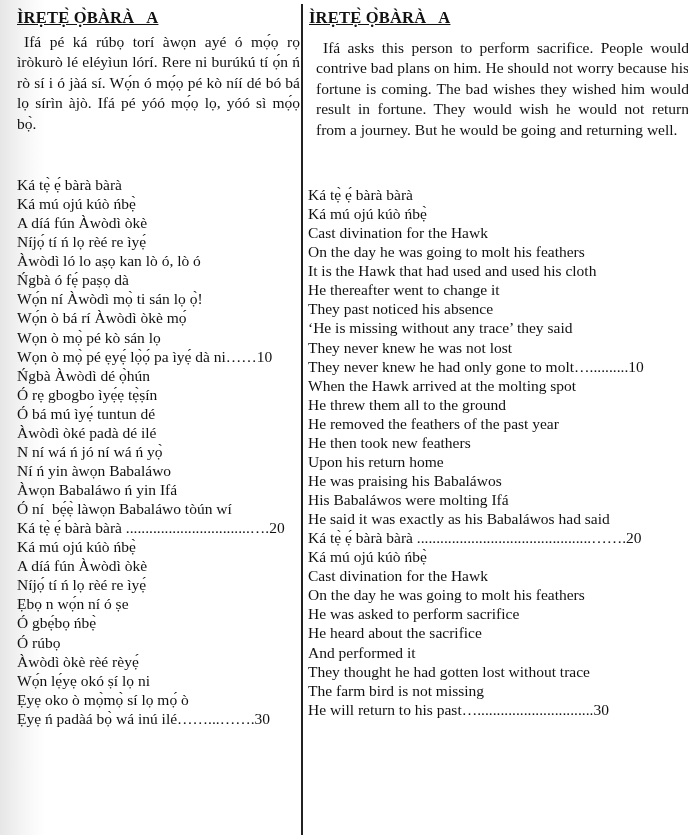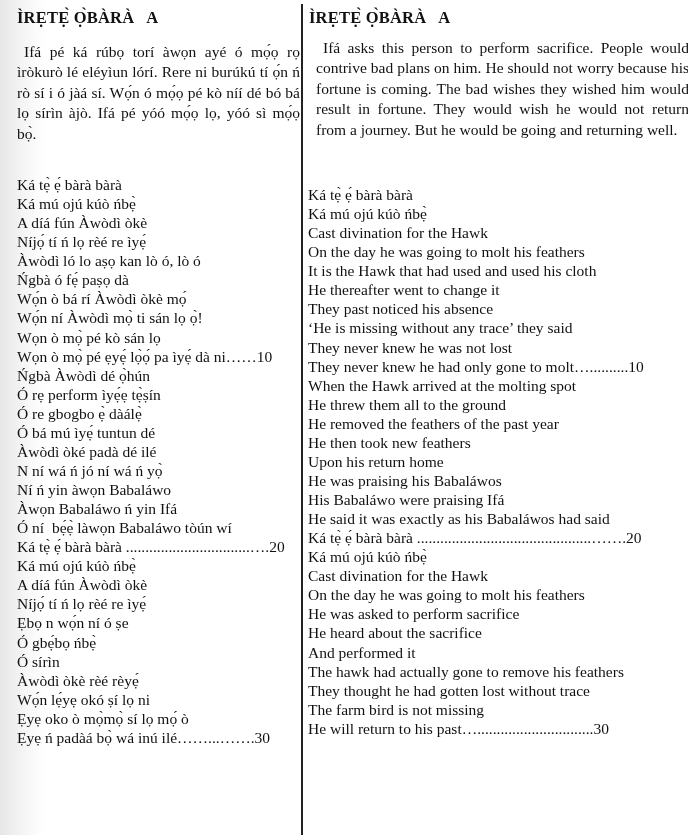--- a/index.html
+++ b/index.html
@@ -12,29 +12,29 @@
   .left-col {
     position: absolute; left: 0; top: 0; width: 302px; height: 835px;
     background: linear-gradient(to right, #e6e6e6 0px, #f6f6f6 25px, #ffffff 45px);
   }
   .divider {
     position: absolute; left: 301px; top: 4px; width: 2px; height: 831px; background: #222;
   }
   .right-col { position: absolute; left: 303px; top: 0; width: 385px; height: 835px; }
   .heading {
     position: absolute; font-weight: bold; font-size: 16.5px; letter-spacing: 0.2px;
-    top: 8px; line-height: 20px; white-space: pre;
+    top: 8px; line-height: 20px; white-space: pre; text-decoration: underline;
   }
   .left-col .heading { left: 17px; }
   .right-col .heading { left: 6px; }
   .para {
     position: absolute; font-size: 15.5px; line-height: 20.4px; text-align: justify;
     text-indent: 7px;
   }
-  .left-col .para { left: 17px; top: 42px; width: 283px; }
+  .left-col .para { left: 17px; top: 32px; width: 283px; }
   .right-col .para { left: 5px; top: 30px; width: 373px; }
   .verses { position: absolute; list-style: none; margin: 0; padding: 0; }
   .left-col .verses { left: 17px; top: 175px; }
   .right-col .verses { left: 5px; top: 185px; }
   .verse { font-size: 15.5px; line-height: 19.07px; white-space: pre; }
 </style>
 </head>
 <body>
 
 <div class="page">
@@ -42,40 +42,39 @@
   <div class="left-col">
     <div class="heading">ÌRẸTẸ̀ Ọ̀BÀRÀ   A</div>
     <p class="para" style="margin:0">Ifá pé ká rúbọ torí àwọn ayé ó mọ́ọ rọ ìròkurò lé eléyìun lórí. Rere ni burúkú tí ọ́n ń rò sí i ó jàá sí. Wọ́n ó mọ́ọ  pé kò níí dé bó bá lọ sírìn àjò. Ifá pé yóó mọ́ọ lọ, yóó sì mọ́ọ bọ̀.</p>
     <ul class="verses">
       <li class="verse">Ká tẹ̀ ẹ́ bàrà bàrà</li>
       <li class="verse">Ká mú ojú kúò ńbẹ̀</li>
       <li class="verse">A díá fún Àwòdì òkè</li>
       <li class="verse">Níjọ́ tí ń lọ rèé re ìyẹ́</li>
       <li class="verse">Àwòdì ló lo aṣọ kan lò ó, lò ó</li>
       <li class="verse">Ńgbà ó fẹ́ paṣọ dà</li>
+      <li class="verse">Wọ́n ní Àwòdì mọ̀ ti sán lọ ọ̀!</li>
       <li class="verse">Wọ́n ò bá rí Àwòdì òkè mọ́</li>
-      <li class="verse">Wọ́n ní Àwòdì mọ̀ ti sán lọ ọ̀!</li>
       <li class="verse">Wọn ò mọ̀ pé kò sán lọ</li>
       <li class="verse">Wọn ò mọ̀ pé ẹyẹ́ lọ̀ọ́ pa ìyẹ́ dà ni……10</li>
       <li class="verse">Ńgbà Àwòdì dé ọ̀hún</li>
-      <li class="verse">Ó rẹ perform ìyẹ́ẹ tẹ̀ṣín</li>
-      <li class="verse">Ó re gbogbo ẹ̀ dàálẹ̀</li>
+      <li class="verse">Ó rẹ gbogbo ìyẹ́ẹ tẹ̀ṣín</li>
       <li class="verse">Ó bá mú ìyẹ́ tuntun dé</li>
       <li class="verse">Àwòdì òké padà dé ilé</li>
       <li class="verse">N ní wá ń jó ní wá ń yọ̀</li>
       <li class="verse">Ní ń yin àwọn Babaláwo</li>
       <li class="verse">Àwọn Babaláwo ń yin Ifá</li>
       <li class="verse">Ó ní  bẹ́ẹ̀ làwọn Babaláwo tòún wí</li>
       <li class="verse">Ká tẹ̀ ẹ́ bàrà bàrà ................................….20</li>
       <li class="verse">Ká mú ojú kúò ńbẹ̀</li>
       <li class="verse">A díá fún Àwòdì òkè</li>
       <li class="verse">Níjọ́ tí ń lọ rèé re ìyẹ́</li>
       <li class="verse">Ẹbọ n wọ́n ní ó ṣe</li>
       <li class="verse">Ó gbẹ́bọ ńbẹ̀</li>
-      <li class="verse">Ó sírìn</li>
+      <li class="verse">Ó rúbọ</li>
       <li class="verse">Àwòdì òkè rèé rèyẹ́</li>
       <li class="verse">Wọ́n lẹ́yẹ okó ṣí lọ ni</li>
       <li class="verse">Ẹyẹ oko ò mọ̀mọ̀ sí lọ mọ́ ò</li>
       <li class="verse">Ẹyẹ ń padàá bọ̀ wá inú ilé……...…….30</li>
     </ul>
   </div>
 
   <div class="divider"></div>
 
   <div class="right-col">
@@ -91,29 +90,28 @@
       <li class="verse">They past noticed his absence</li>
       <li class="verse">‘He is missing without any trace’ they said</li>
       <li class="verse">They never knew he was not lost</li>
       <li class="verse">They never knew he had only gone to molt…..........10</li>
       <li class="verse">When the Hawk arrived at the molting spot</li>
       <li class="verse">He threw them all to the ground</li>
       <li class="verse">He removed the feathers of the past year</li>
       <li class="verse">He then took new feathers</li>
       <li class="verse">Upon his return home</li>
       <li class="verse">He was praising his Babaláwos</li>
-      <li class="verse">His Babaláwo were praising Ifá</li>
+      <li class="verse">His Babaláwos were molting Ifá</li>
       <li class="verse">He said it was exactly as his Babaláwos had said</li>
       <li class="verse">Ká tẹ̀ ẹ́ bàrà bàrà .............................................…….20</li>
       <li class="verse">Ká mú ojú kúò ńbẹ̀</li>
       <li class="verse">Cast divination for the Hawk</li>
       <li class="verse">On the day he was going to molt his feathers</li>
       <li class="verse">He was asked to perform sacrifice</li>
       <li class="verse">He heard about the sacrifice</li>
       <li class="verse">And performed it</li>
-      <li class="verse">The hawk had actually gone to remove his feathers</li>
       <li class="verse">They thought he had gotten lost without trace</li>
       <li class="verse">The farm bird is not missing</li>
       <li class="verse">He will return to his past…..............................30</li>
     </ul>
   </div>
 
 </div>
 
 </body></html>

